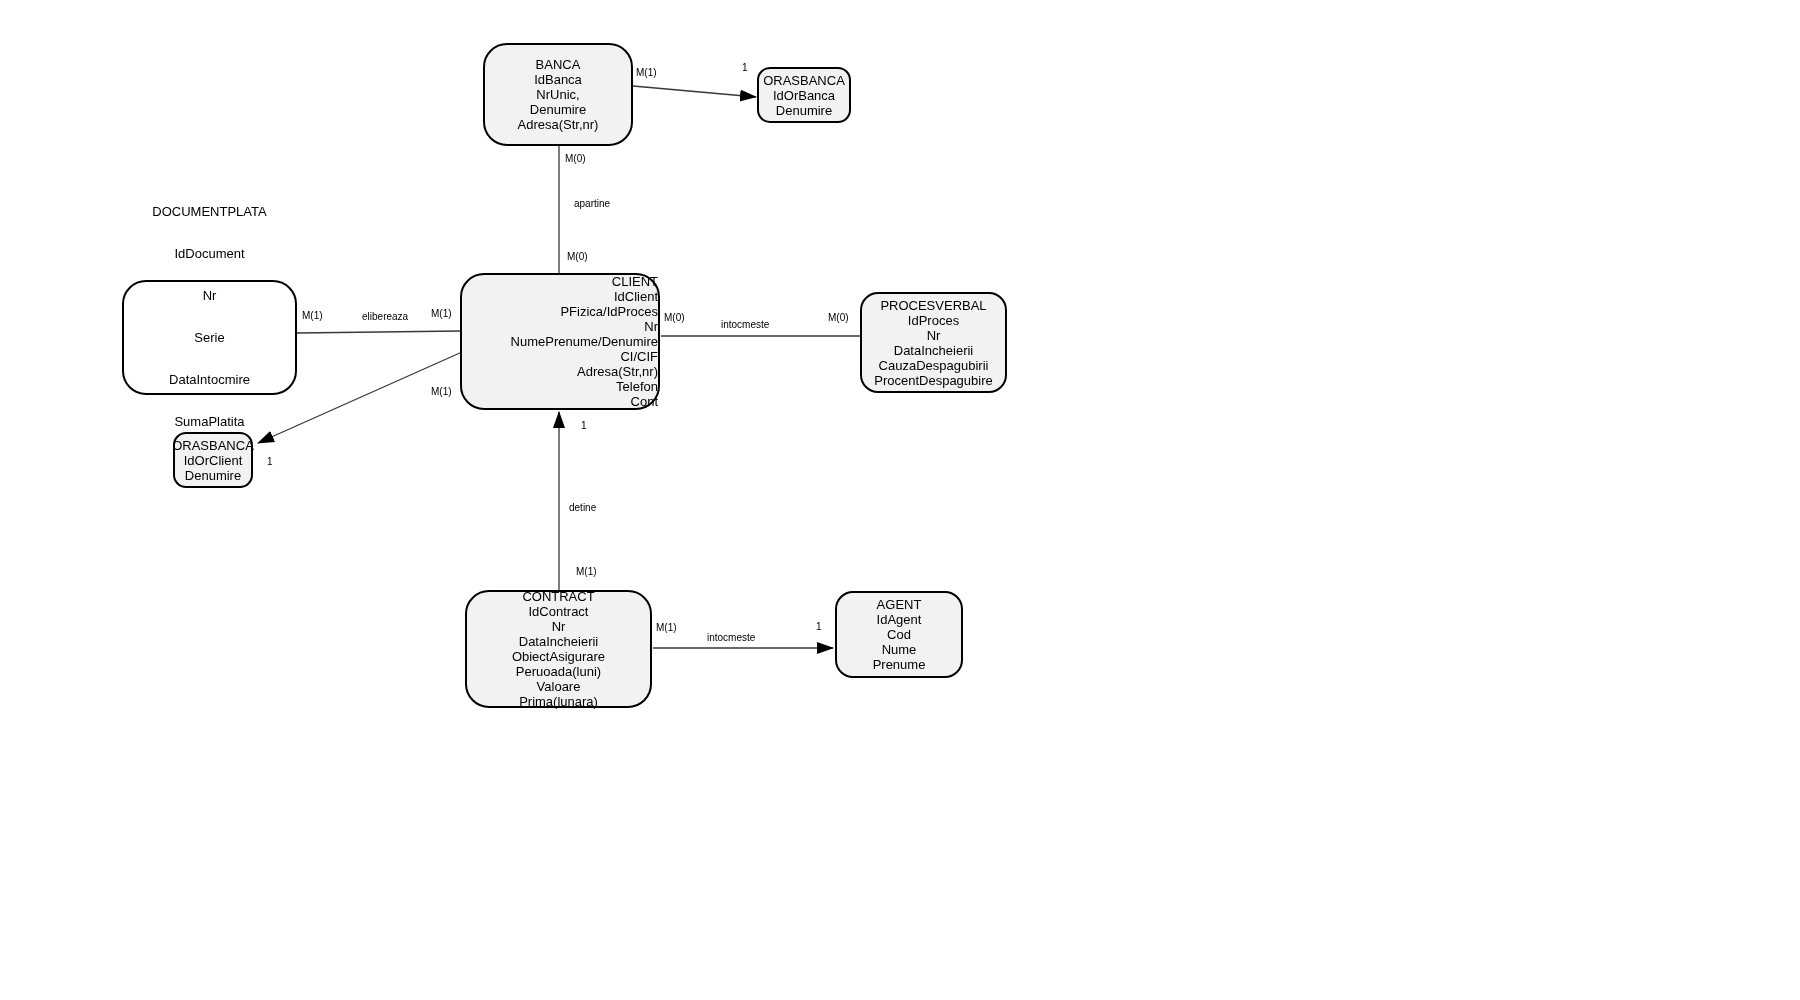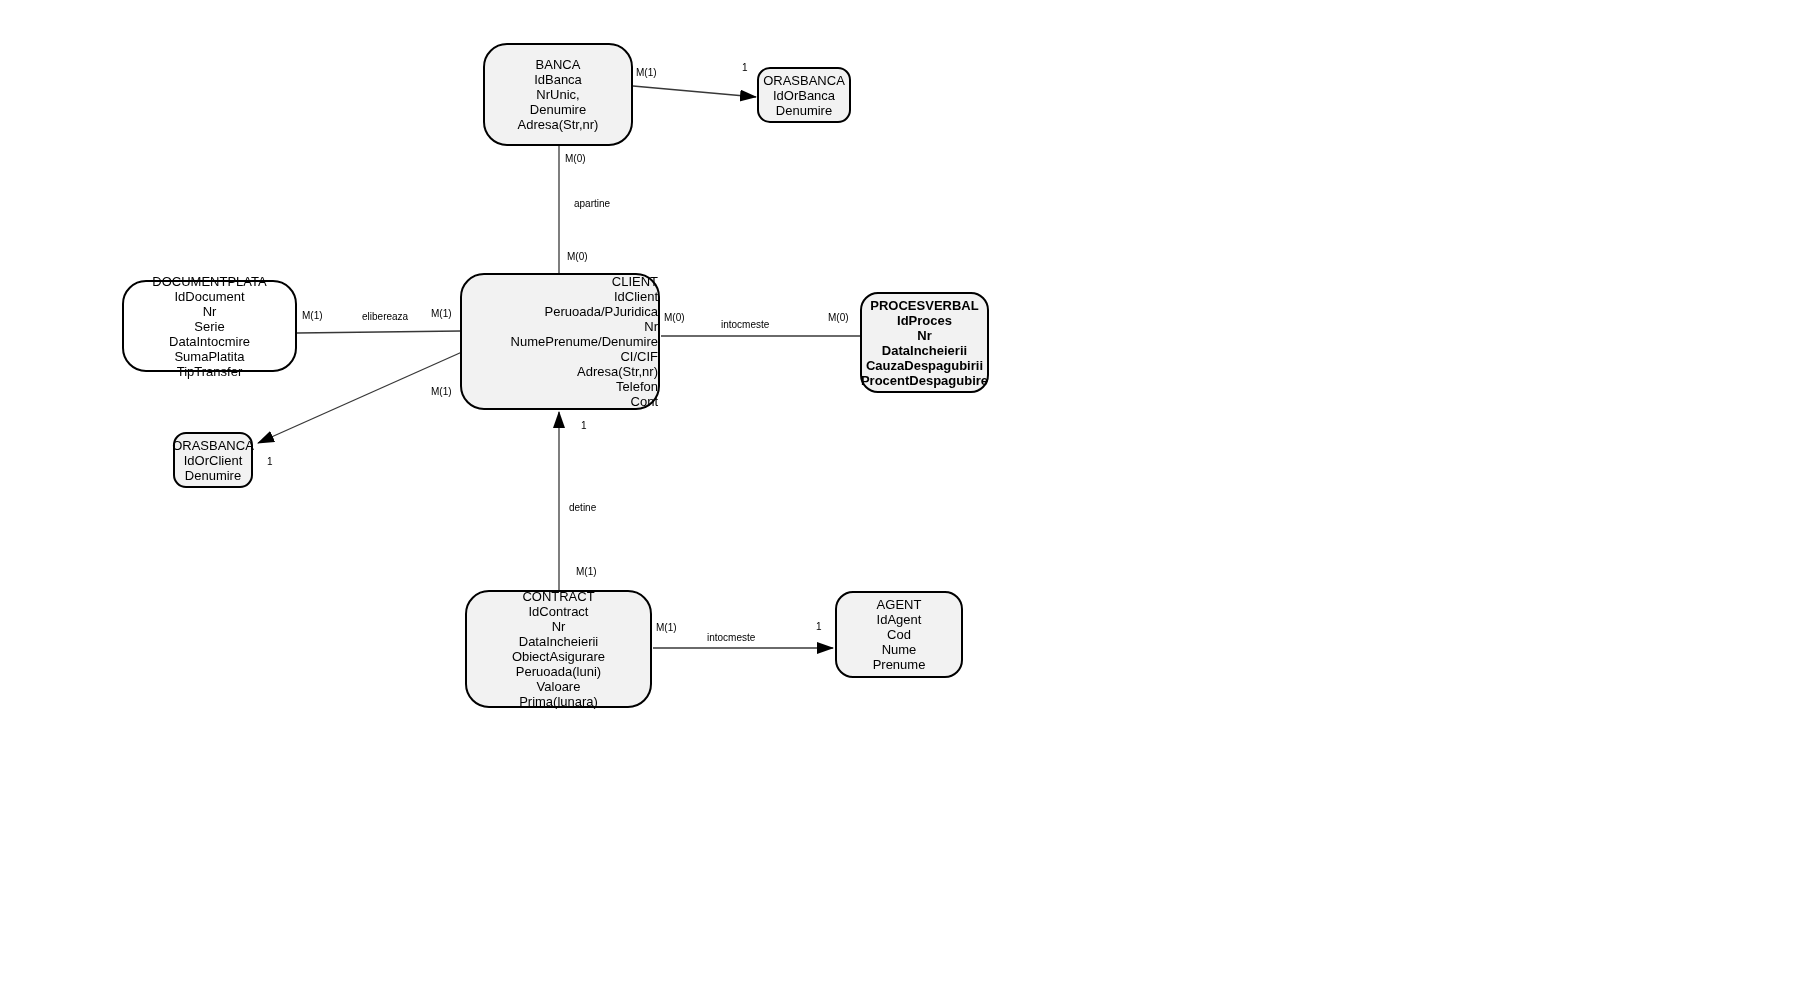--- a/index.html
+++ b/index.html
@@ -66,43 +66,43 @@
     <div>Denumire</div>
     <div>Adresa(Str,nr)</div>
   </div>
 
   <div class="entity rad-sm" style="left:757px;top:67px;width:94px;height:56px;">
     <div>ORASBANCA</div>
     <div>IdOrBanca</div>
     <div>Denumire</div>
   </div>
 
-  <div class="entity rad-lg fill-white" style="left:122px;top:280px;width:175px;height:92px;">
+  <div class="entity rad-lg fill-white" style="left:122px;top:280px;width:175px;height:115px;gap:27px;">
     <div>DOCUMENTPLATA</div>
     <div>IdDocument</div>
     <div>Nr</div>
     <div>Serie</div>
     <div>DataIntocmire</div>
     <div>SumaPlatita</div>
     <div>TipTransfer</div>
   </div>
 
   <div class="entity rad-lg" style="left:460px;top:273px;width:200px;height:137px;align-items:flex-end;">
     <div>CLIENT</div>
     <div>IdClient</div>
-    <div>Peruoada/PJuridica</div>
+    <div>PFizica/IdProces</div>
     <div>Nr</div>
     <div>NumePrenume/Denumire</div>
     <div>CI/CIF</div>
     <div>Adresa(Str,nr)</div>
     <div>Telefon</div>
     <div>Cont</div>
   </div>
 
-  <div class="entity rad-md" style="left:860px;top:292px;width:129px;height:101px;font-weight:bold;">
+  <div class="entity rad-md" style="left:860px;top:292px;width:147px;height:101px;">
     <div>PROCESVERBAL</div>
     <div>IdProces</div>
     <div>Nr</div>
     <div>DataIncheierii</div>
     <div>CauzaDespagubirii</div>
     <div>ProcentDespagubire</div>
   </div>
 
   <div class="entity rad-sm" style="left:173px;top:432px;width:80px;height:56px;">
     <div>ORASBANCA</div>

